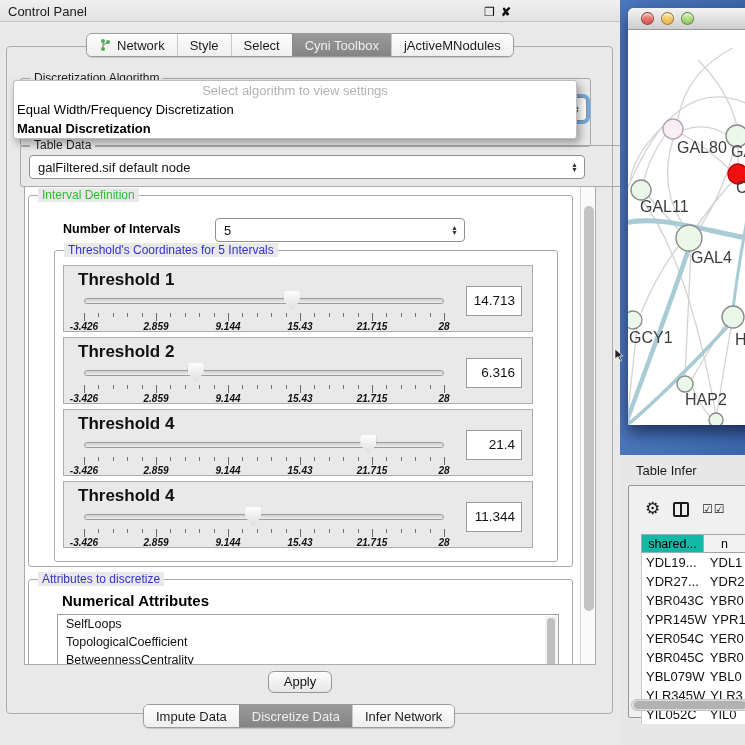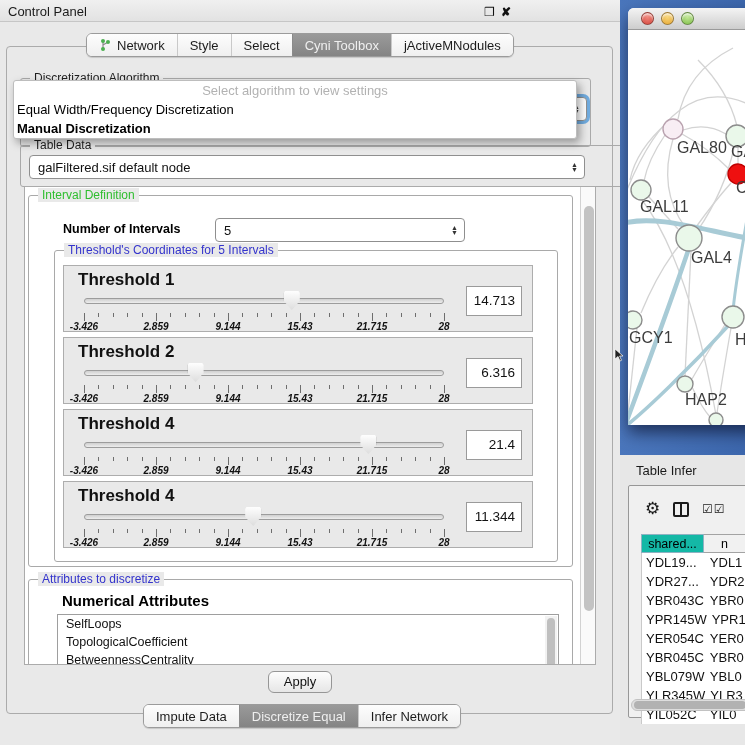--- a/index.html
+++ b/index.html
@@ -388,21 +388,21 @@
       </div>
   </div>
 
   <div id="apply-btn">Apply</div>
 
   <div class="tabstrip" id="bottom-tabs">
       <div class="tab-seg">
         <span>Impute Data</span>
       </div>
       <div class="tab-seg sel">
-        <span>Discretize Equal</span>
+        <span>Discretize Data</span>
       </div>
       <div class="tab-seg">
         <span>Infer Network</span>
       </div>
     </div>
 </div>
 
 <div id="mouse-cursor">
   <svg width="10" height="14" viewBox="0 0 10 14">
       <path d="M1,1 L1,11 L4,8.5 L6,13 L7.5,12.3 L5.6,8 L9,8 Z" fill="#222" stroke="#FFF" stroke-width="0.7"></path>

